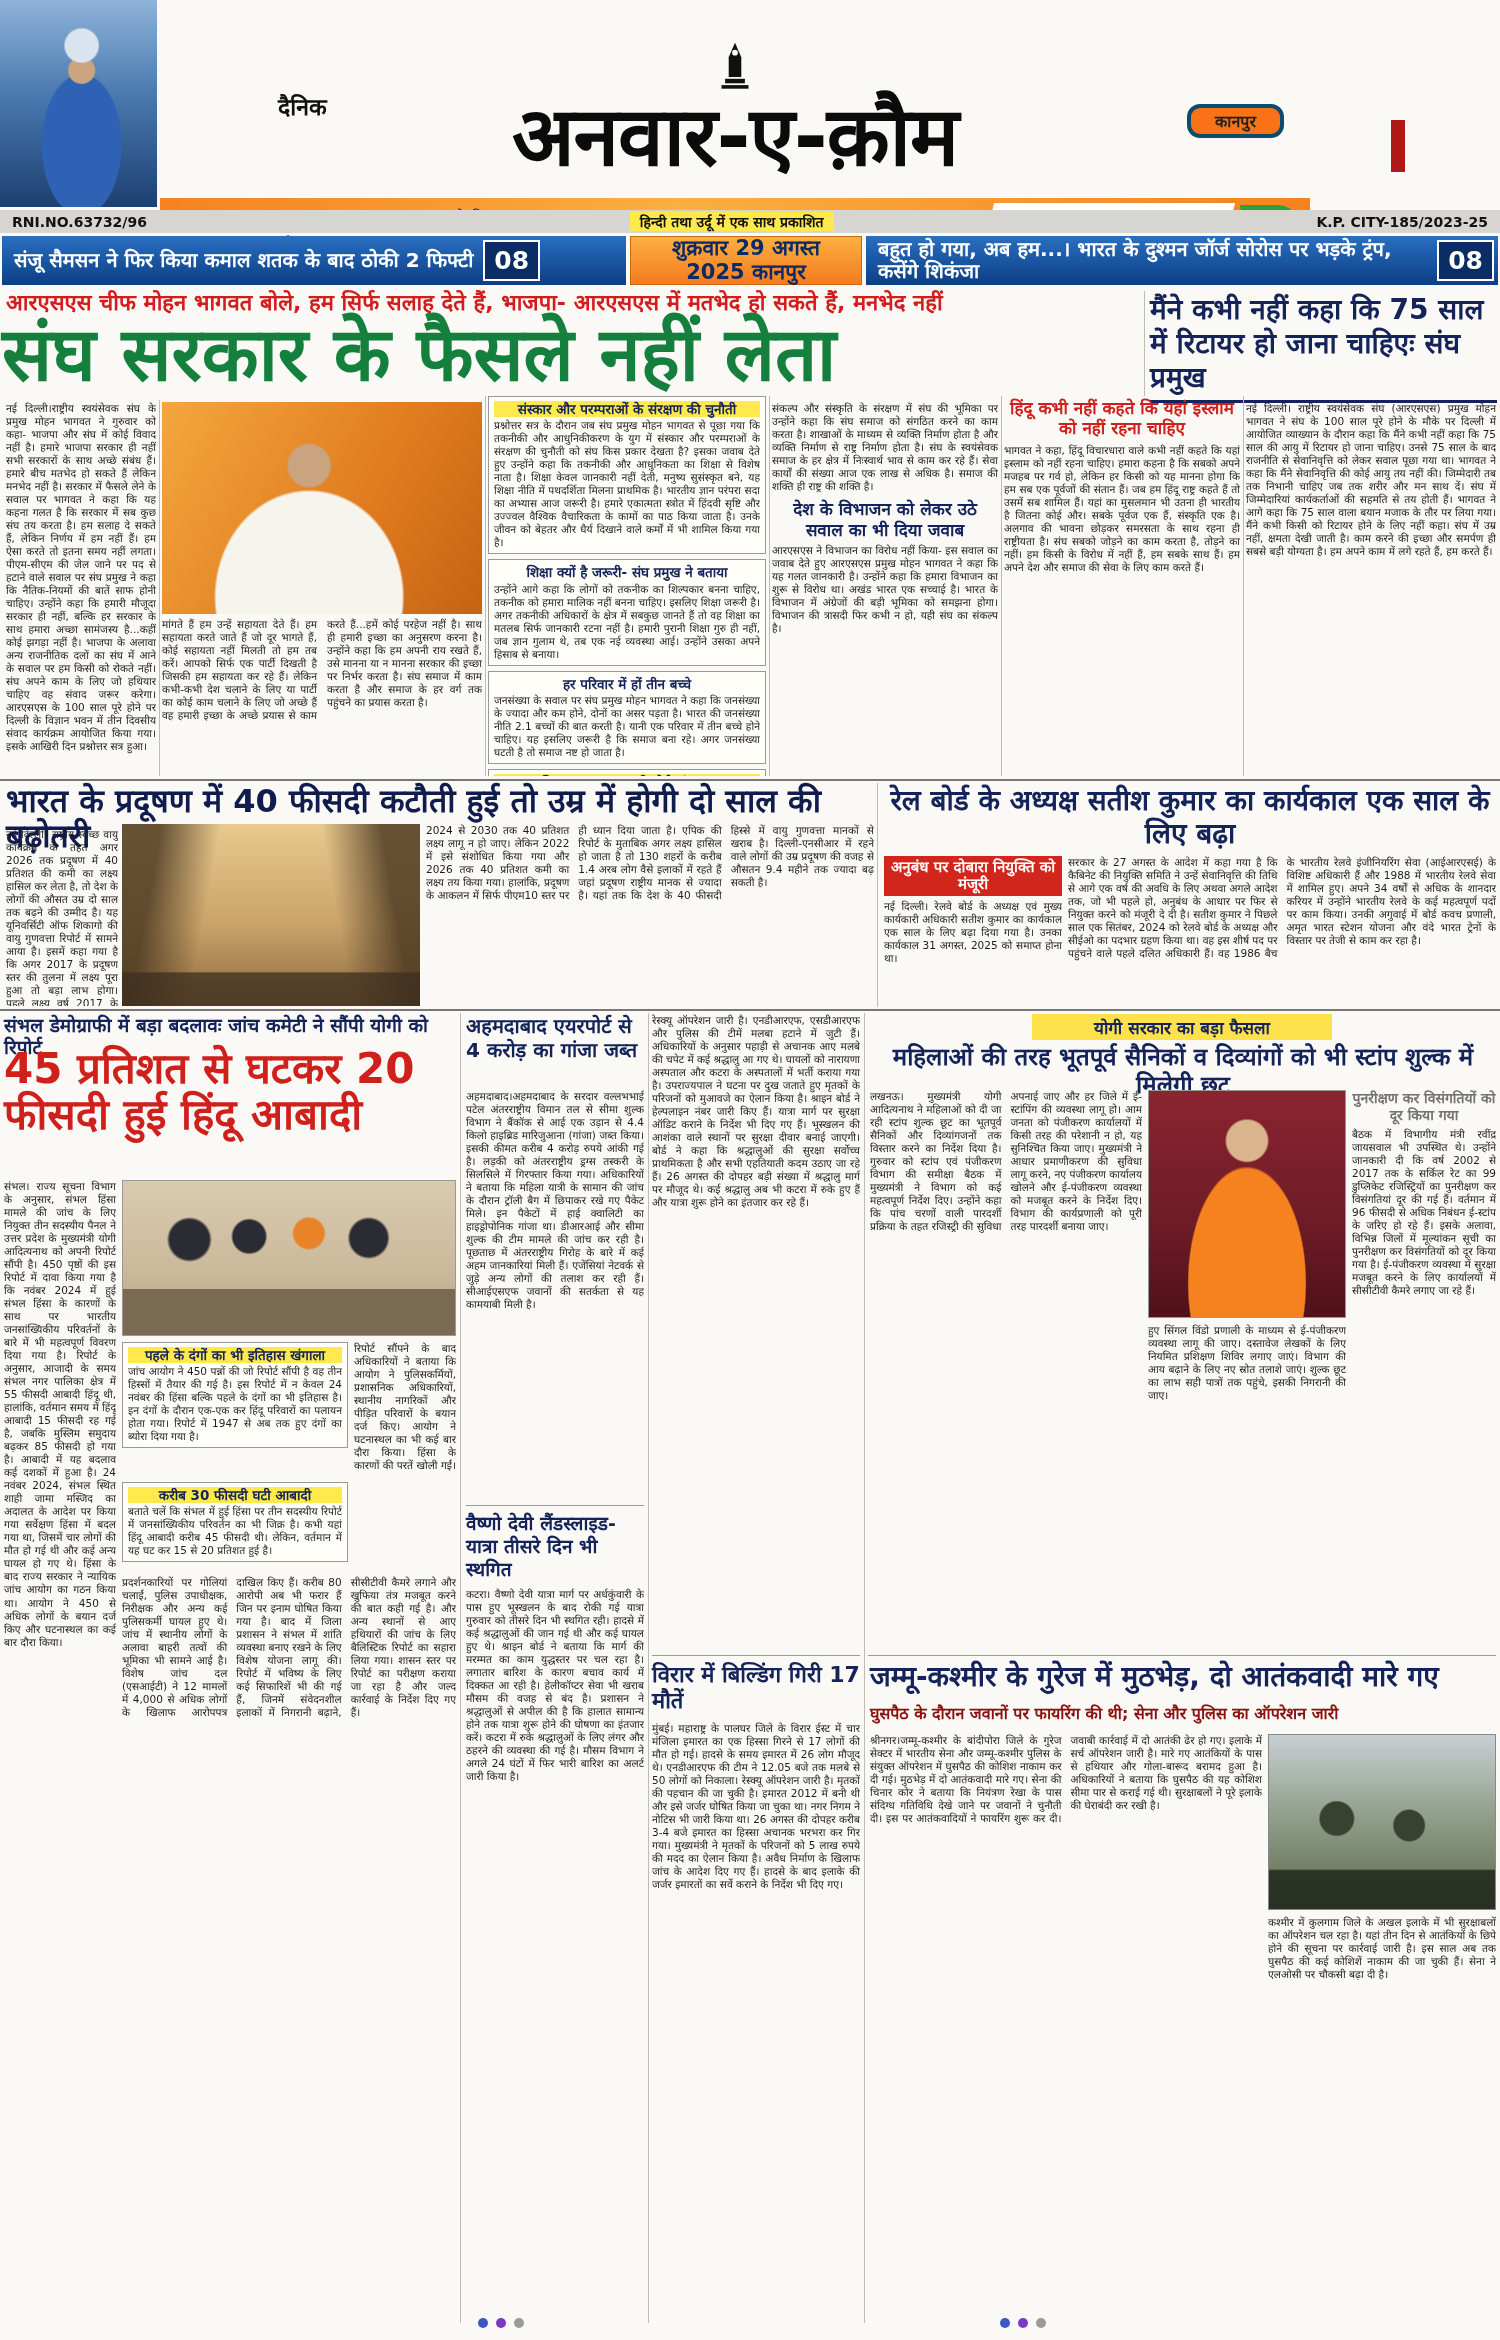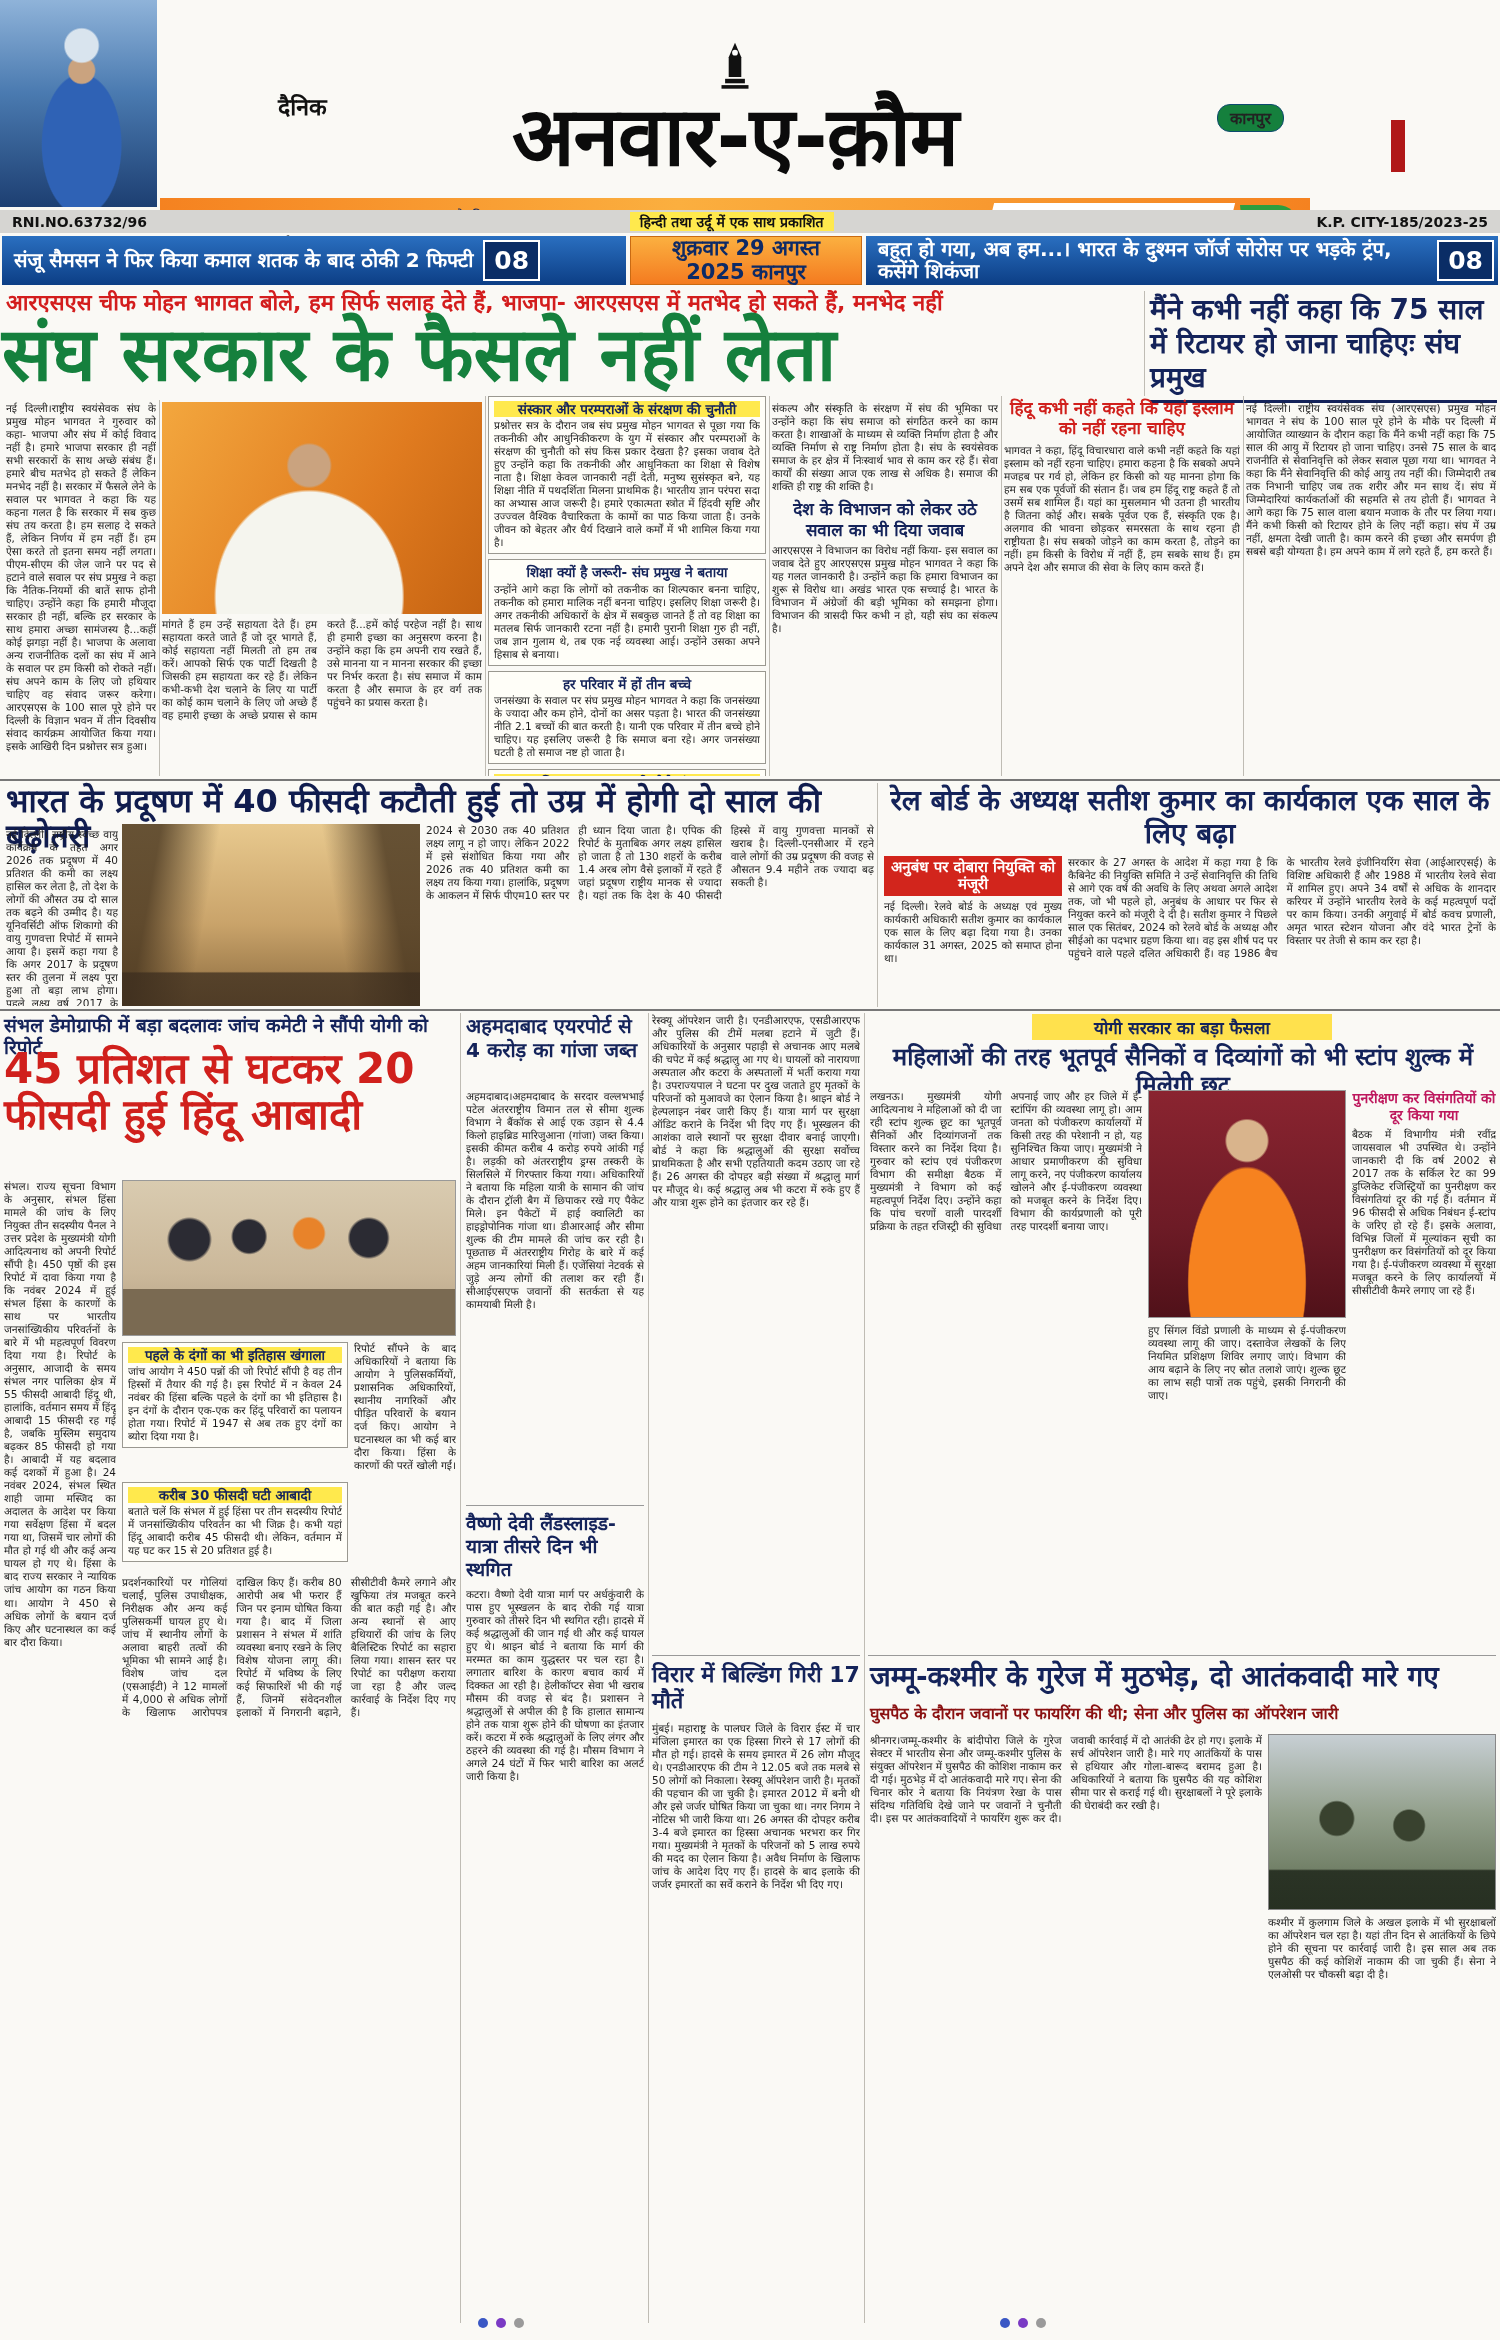--- a/index.html
+++ b/index.html
@@ -22,21 +22,21 @@
     background:
       radial-gradient(circle at 46% 20%, #f0d27a 0 11%, rgba(0,0,0,0) 12%),
       radial-gradient(circle at 46% 36%, #e8b astrologer8a 0 0, #e8b88a 13%, rgba(0,0,0,0) 14%),
       linear-gradient(to top,#1d2532 0 32%, rgba(0,0,0,0) 32%),
       linear-gradient(180deg,#aeb9c6 0%,#7d8b9d 60%,#55606f 100%); }
   .photo-trump::after { content:""; position:absolute; left:46%; top:58%; width:14px; height:52px; background:#b01818; transform:translateX(-50%); }
   .mast-center { position:absolute; left:160px; top:0; width:1150px; height:207px;margin-top:38px; }
   .daily { position:absolute; left:118px; top:52px; font-size:23px; font-weight:bold; color:#111; }
   .emblem { position:absolute; left:50%; top:3px; transform:translateX(-50%); }
   .paper-title { position:absolute; left:0; top:56px; width:100%; text-align:center; font-size:82px; font-weight:800; color:#0b0b0b; line-height:1.05; letter-spacing:-1px; white-space:nowrap; }
-  .city-badge { position:absolute; right:26px; top:66px; background:#15803d; border:1px solid #0c4a6e; border-radius:13px; padding:2px 12px; font-size:16px; font-weight:bold; color:#222; }
+  .city-badge { position:absolute; right:26px; top:66px; background:#f97316; border:4px solid #0c4a6e; border-radius:13px; padding:2px 24px; font-size:16px; font-weight:bold; color:#222; }
   .tagline-bar { position:absolute; left:0; right:0; top:160px; height:34px; background:linear-gradient(90deg,#f58220,#fbaf3f 45%,#f58220); display:flex; align-items:center; }
   .tagline { margin-left:255px; font-size:14px; font-weight:400; color:#12265e; }
   .website { margin-left:auto; background:#ffffff; padding:3px 16px; transform:skewX(-14deg); font-weight:bold; font-size:16px; color:#111; }
   .leaf { width:58px; height:20px; background:#2e9e3f; border-radius:0 20px 0 20px; margin:0 12px 0 8px; }
   .mast-meta { position:absolute; left:114px; top:195px; font-size:13px; color:#222; letter-spacing:.5px; }
 
   
   .infobar { position:absolute; left:0; top:210px; width:1500px; height:23px; background:#d6d5d2; display:flex; align-items:center; justify-content:space-between; padding:0 12px; font-size:14px; font-weight:bold; color:#111; }
   .infobar .mid { background:#ffe94d; padding:0 10px; font-weight:bold; }
 
@@ -119,21 +119,21 @@
   .yogi-ribbon { position:absolute; left:1032px; top:1014px; width:300px; height:26px; background:#ffe14d; color:#14235a; font-weight:800; font-size:17px; display:flex; align-items:center; justify-content:center; }
   .stamp-headline { position:absolute; left:870px; top:1044px; width:626px; text-align:center; font-size:24px; font-weight:800; color:#14235a; line-height:1.15; }
   .stamp-colA { position:absolute; left:870px; top:1090px; width:272px; height:560px; column-count:2; column-gap:9px; }
   .photo-yogi { left:1148px; top:1090px; width:198px; height:228px; border:1px solid #999;
     background:
       radial-gradient(circle at 50% 22%, #d9b48c 0 10%, rgba(0,0,0,0) 11%),
       radial-gradient(ellipse at 50% 85%, #f6821f 0 42%, rgba(0,0,0,0) 43%),
       linear-gradient(180deg,#8a2430 0%,#6d1b26 60%,#501119 100%); }
   .stamp-underphoto { position:absolute; left:1148px; top:1324px; width:198px; height:326px; }
   .stamp-colC { position:absolute; left:1352px; top:1090px; width:144px; height:560px; overflow:hidden; }
-  .colC-title { font-size:14px; font-weight:800; color:#be185d; line-height:1.2; text-align:center; margin-bottom:4px; }
+  .colC-title { font-size:14px; font-weight:800; color:#737373; line-height:1.2; text-align:center; margin-bottom:4px; }
   .enc-headline { position:absolute; left:870px; top:1662px; width:626px; font-size:28px; font-weight:800; color:#14235a; line-height:1.1; }
   .enc-deck { position:absolute; left:870px; top:1702px; width:626px; font-size:16px; font-weight:bold; color:#8a1111; }
   .enc-colA { position:absolute; left:870px; top:1734px; width:392px; height:588px; column-count:2; column-gap:9px; }
   .photo-soldiers { left:1268px; top:1734px; width:228px; height:176px; border:1px solid #888;
     background:
       linear-gradient(to top, rgba(30,38,26,.85) 0 22%, rgba(0,0,0,0) 23%),
       radial-gradient(circle at 30% 48%, #39422f 0 9%, rgba(0,0,0,0) 10%),
       radial-gradient(circle at 62% 52%, #39422f 0 9%, rgba(0,0,0,0) 10%),
       linear-gradient(180deg,#c7cfd4 0%,#93a08c 45%,#5b6a4e 100%); }
   .enc-underphoto { position:absolute; left:1268px; top:1916px; width:228px; height:406px; }

